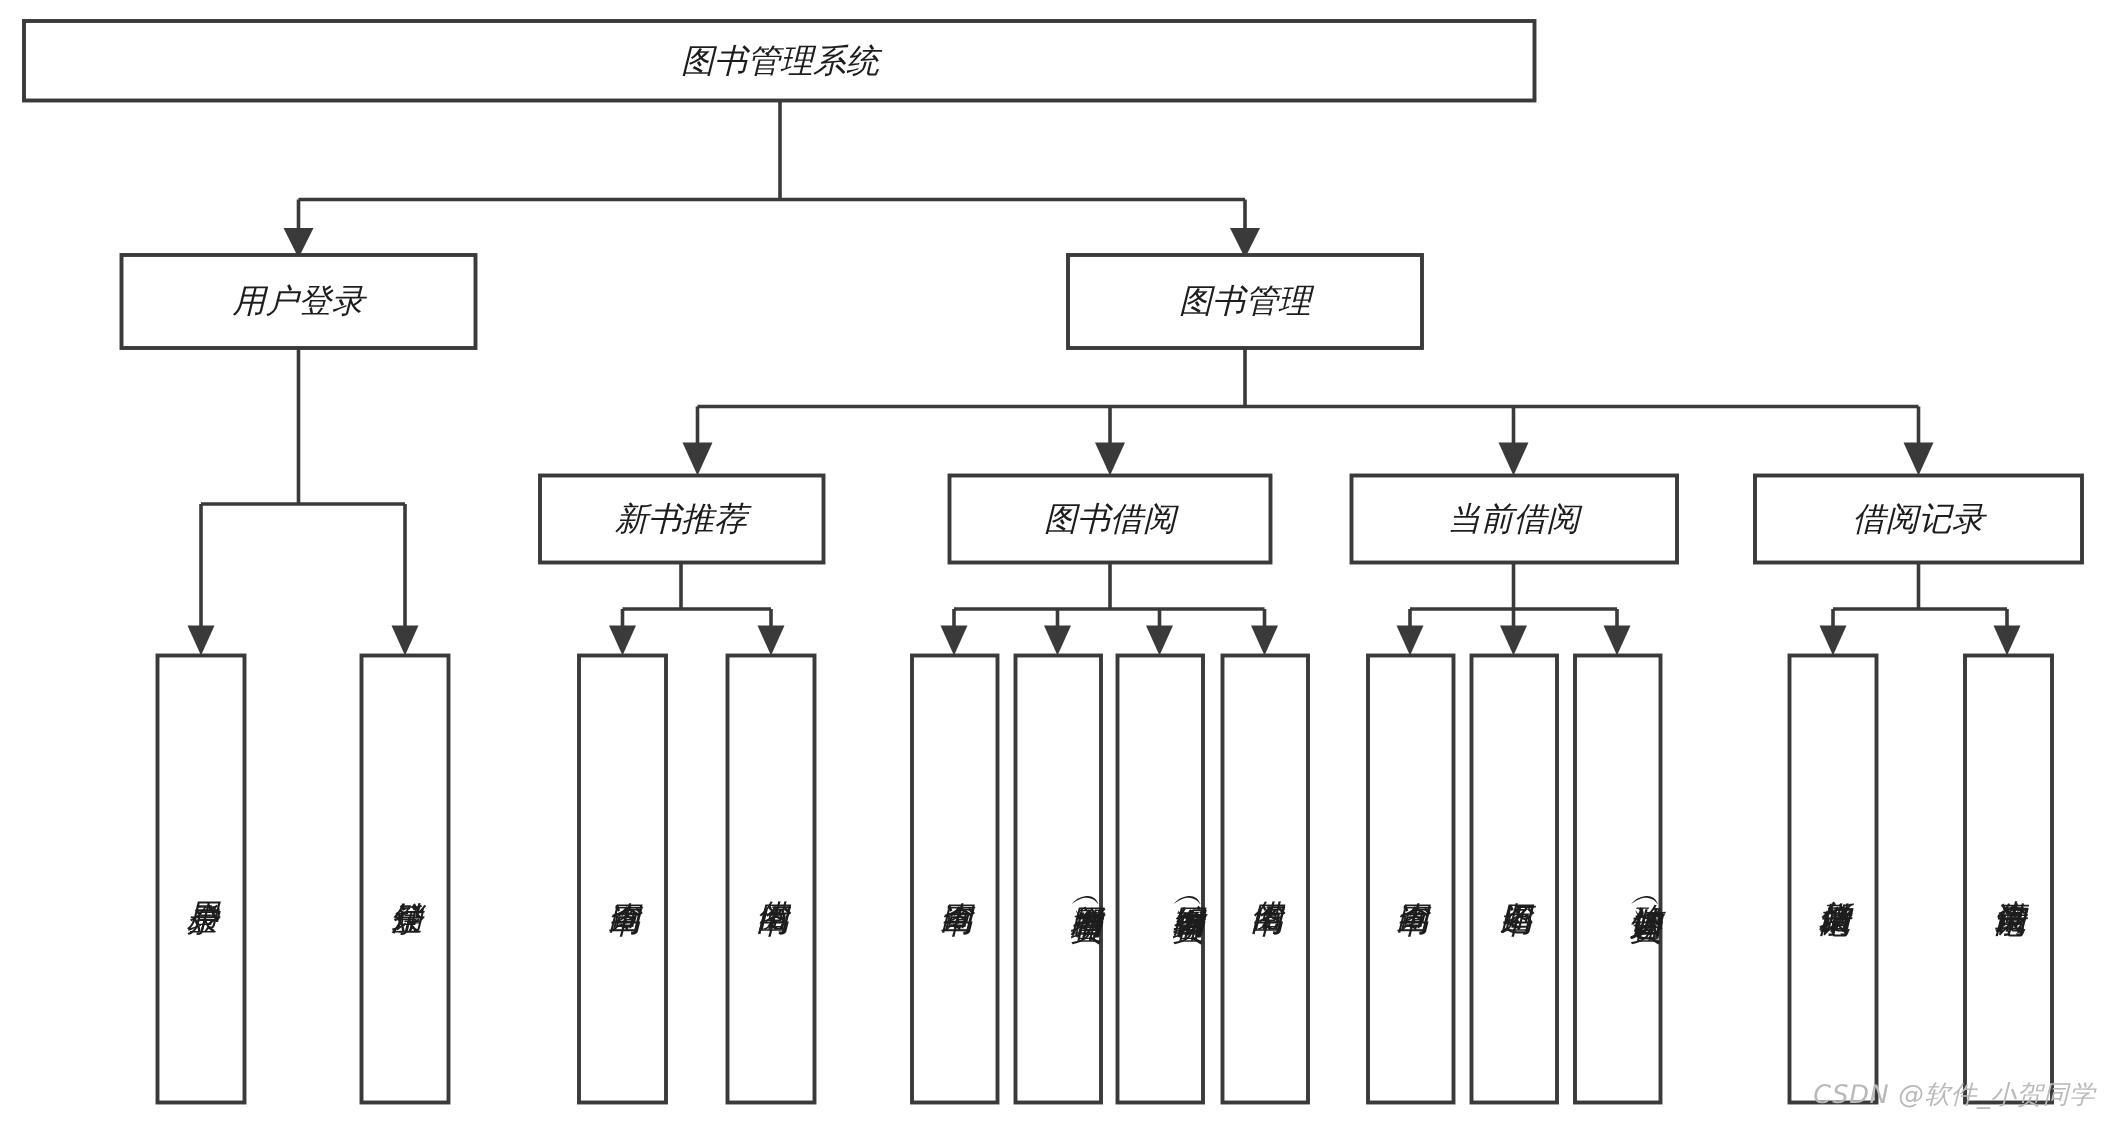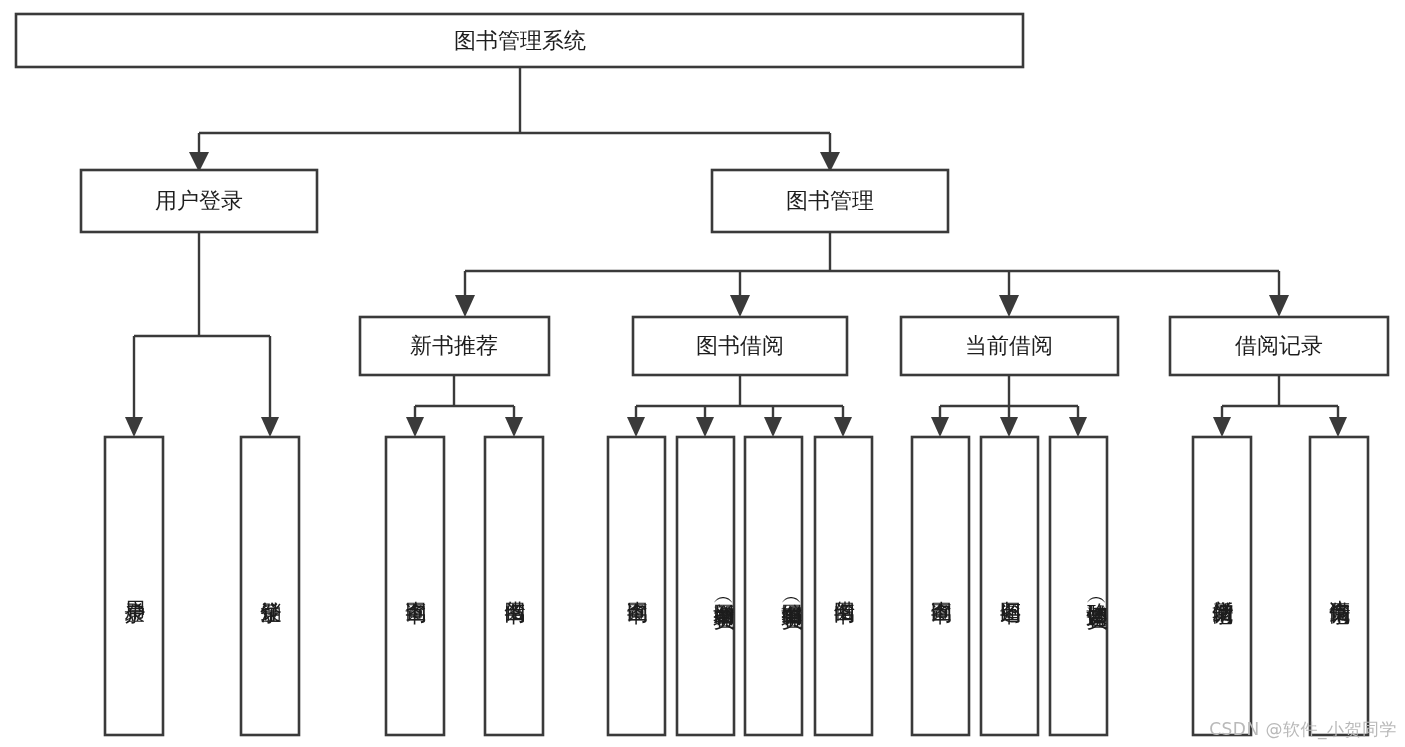--- a/index.html
+++ b/index.html
@@ -10,20 +10,21 @@
   }
   body {
     font-family: "Liberation Sans", "DejaVu Sans", sans-serif;
   }
   #diagram-root {
     position: relative;
     width: 1405px;
     height: 747px;
     background: #ffffff;
     overflow: hidden;
+    font-style: italic;
   }
   svg#flowchart {
     position: absolute;
     left: 0;
     top: 0;
     width: 1405px;
     height: 747px;
     display: block;
   }
   .node-box {

